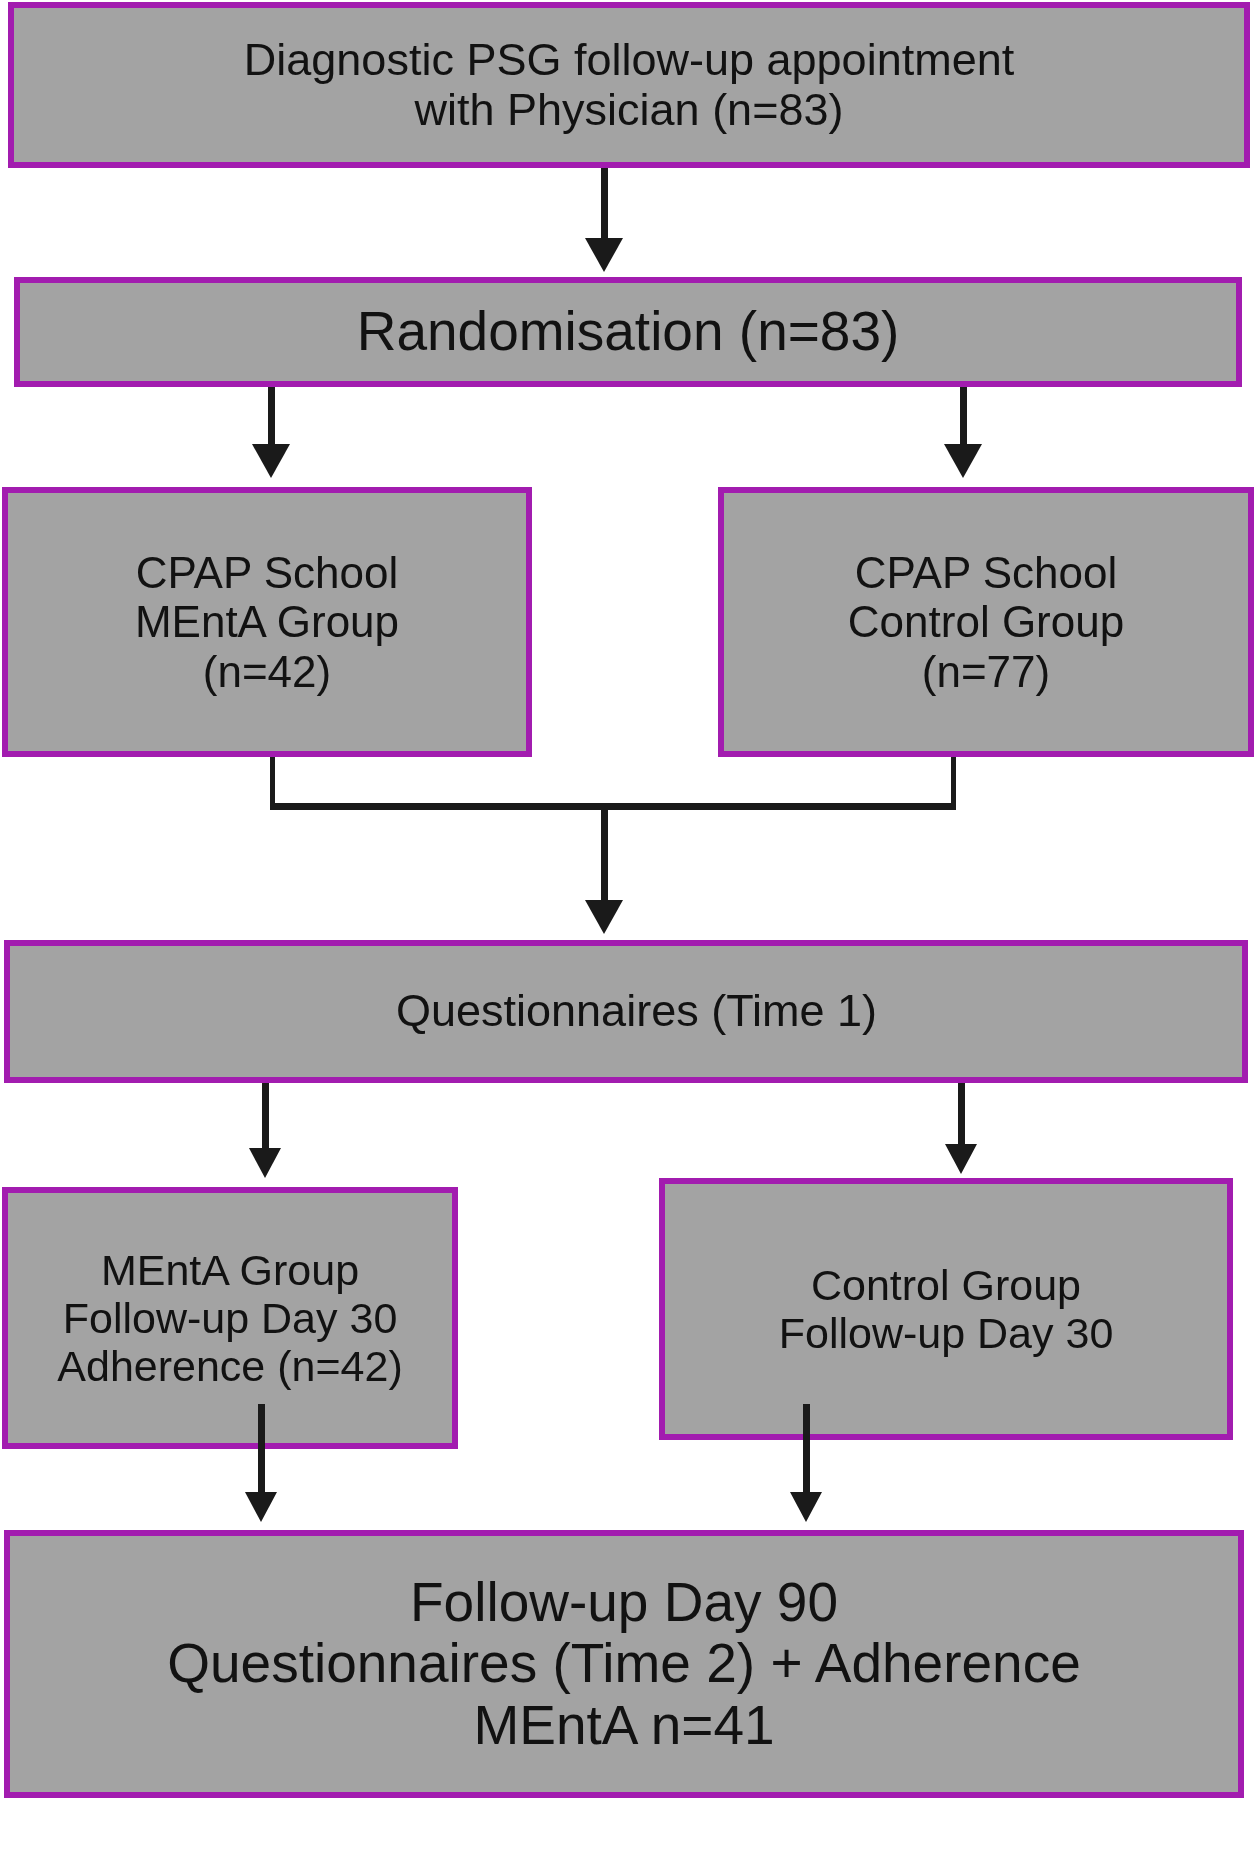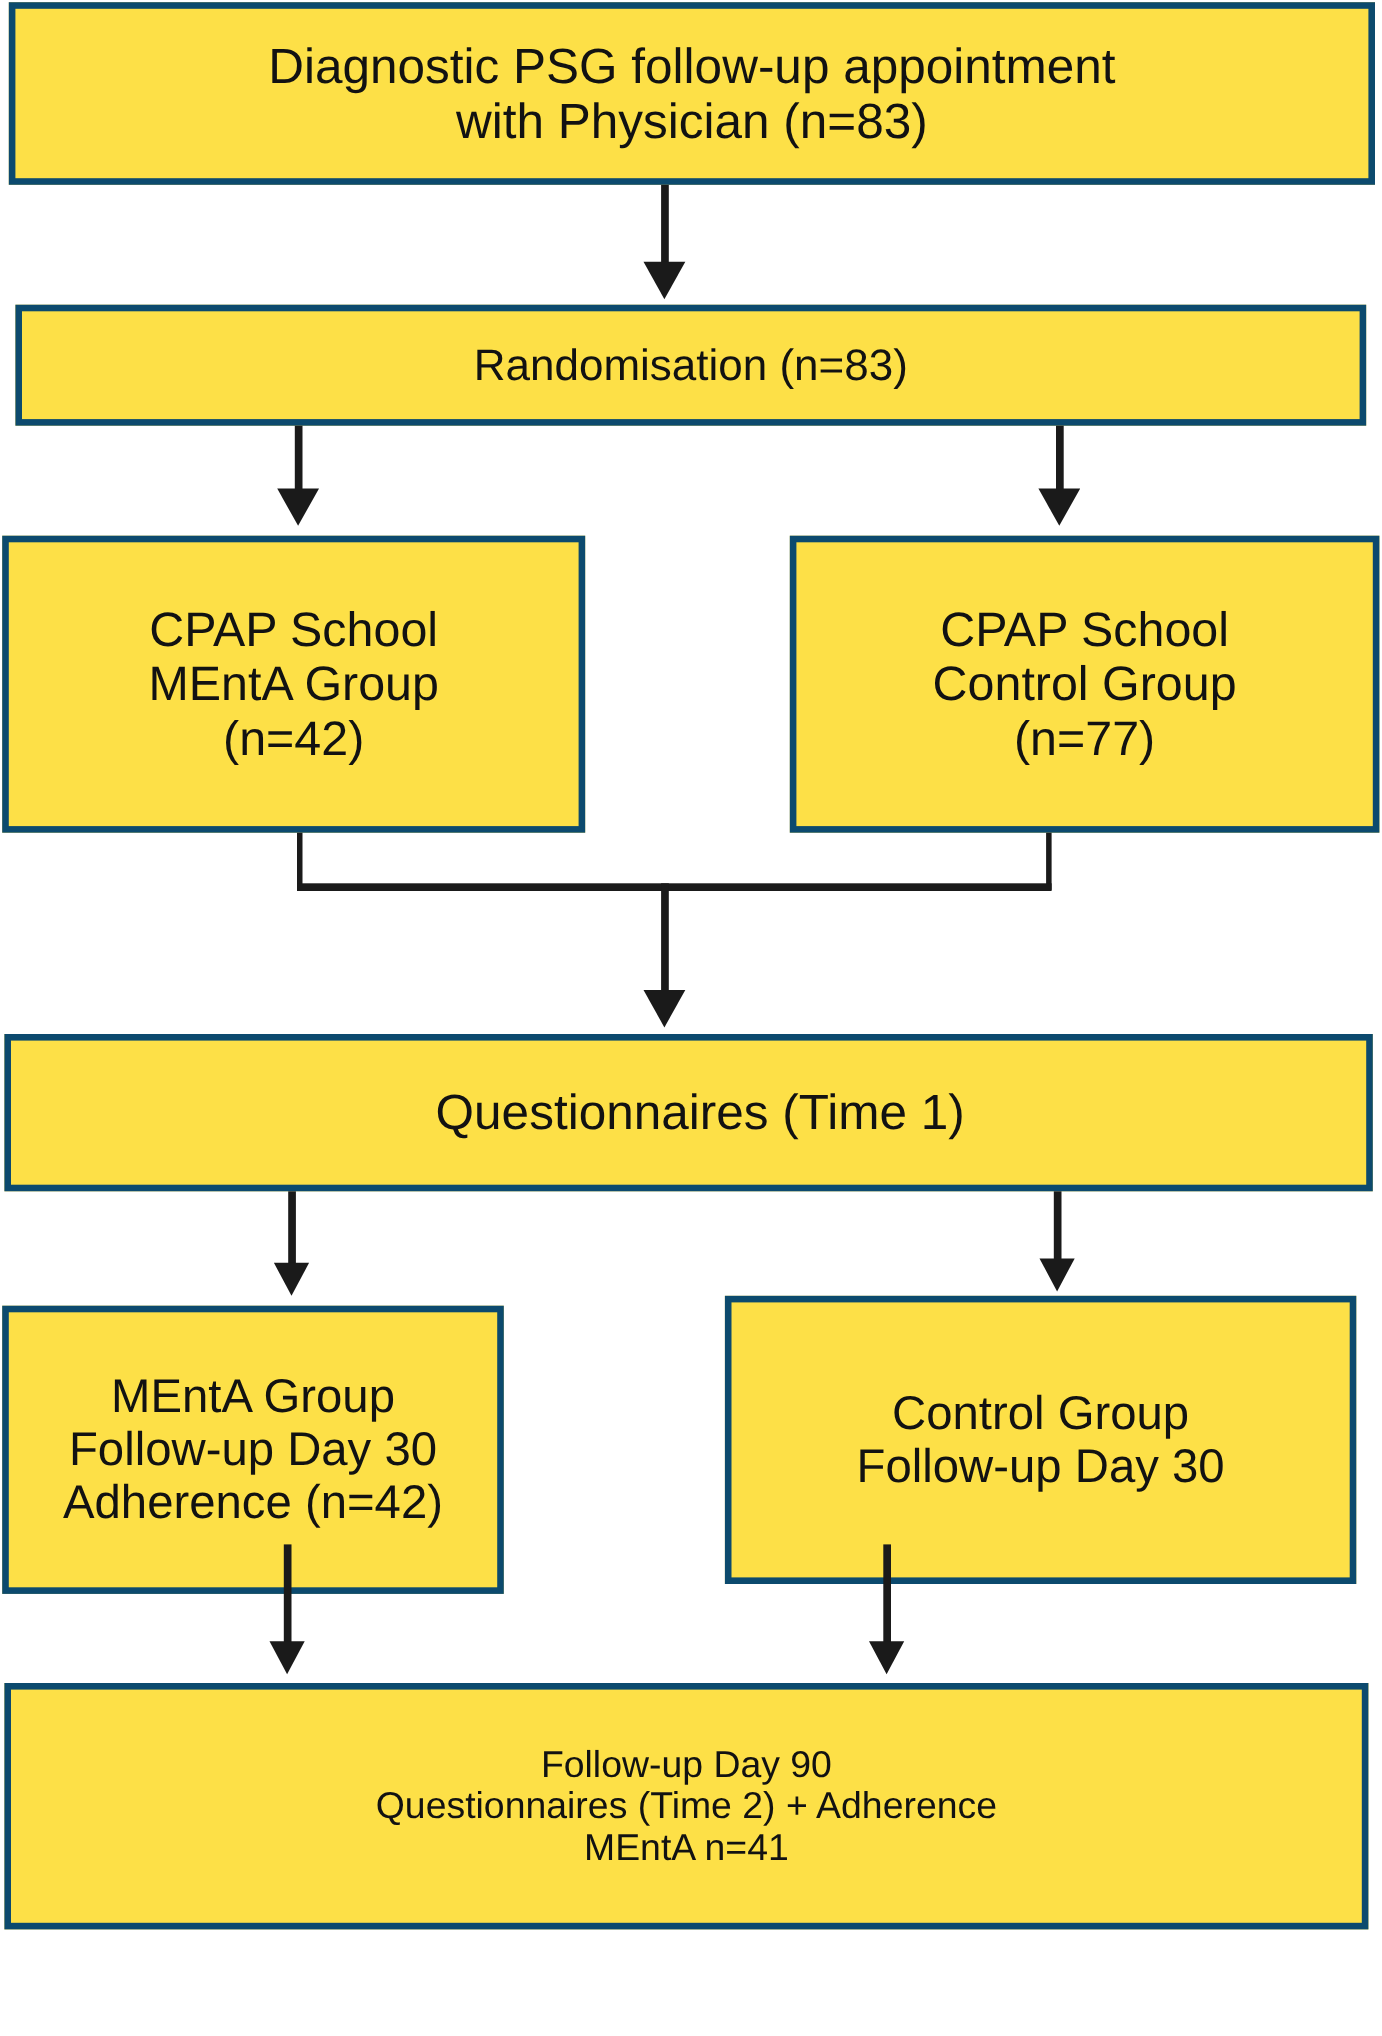--- a/index.html
+++ b/index.html
@@ -11,43 +11,43 @@
     position: relative;
     width: 1256px;
     height: 1851px;
     background: #ffffff;
     font-family: "Liberation Sans", sans-serif;
     overflow: hidden;
   }
   .node-box {
     position: absolute;
     box-sizing: border-box;
-    border: 6px solid #0c4a6e;
-    background: #fde047;
+    border: 6px solid #a21caf;
+    background: #a3a3a3;
     display: flex;
     flex-direction: column;
     align-items: center;
     justify-content: center;
     text-align: center;
     color: #121212;
     line-height: 1.12;
   }
   .node-line {
     display: block;
     white-space: pre;
   }
   
   #box-psg        { left: 8px;   top: 2px;    width: 1242px; height: 166px; font-size: 45px; }
-  #box-random     { left: 14px;  top: 277px;  width: 1228px; height: 110px; font-size: 40px; }
+  #box-random     { left: 14px;  top: 277px;  width: 1228px; height: 110px; font-size: 55px; }
   #box-menta-grp  { left: 2px;   top: 487px;  width: 530px;  height: 270px; font-size: 44px; }
   #box-ctrl-grp   { left: 718px; top: 487px;  width: 536px;  height: 270px; font-size: 44px; }
   #box-quest1     { left: 4px;   top: 940px;  width: 1244px; height: 143px; font-size: 45px; padding-left: 21px; }
   #box-menta-fu   { left: 2px;   top: 1187px; width: 456px;  height: 262px; font-size: 43px; }
   #box-ctrl-fu    { left: 659px; top: 1178px; width: 574px;  height: 262px; font-size: 43px; }
-  #box-day90      { left: 4px;   top: 1530px; width: 1240px; height: 224px; font-size: 34px; }
+  #box-day90      { left: 4px;   top: 1530px; width: 1240px; height: 268px; font-size: 55px; }
 
   
   .conn-line {
     position: absolute;
     background: #1a1a1a;
   }
   .conn-vert  { width: 7px; }
   .conn-horiz { height: 7px; }
   .conn-vert-thin  { width: 5px; }
   .arrow-head {

